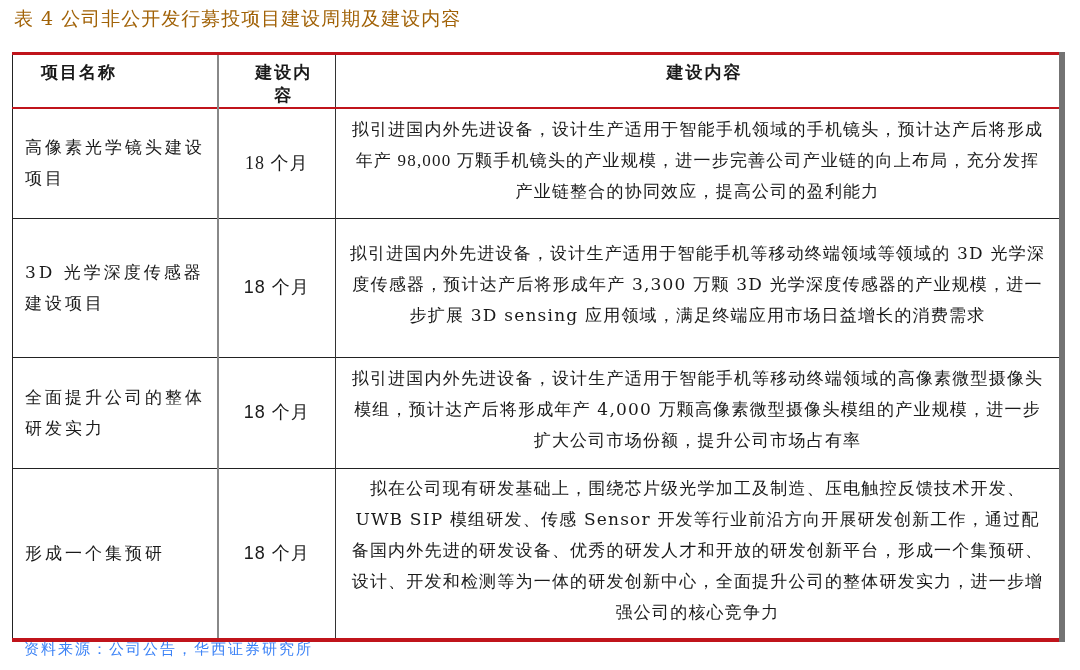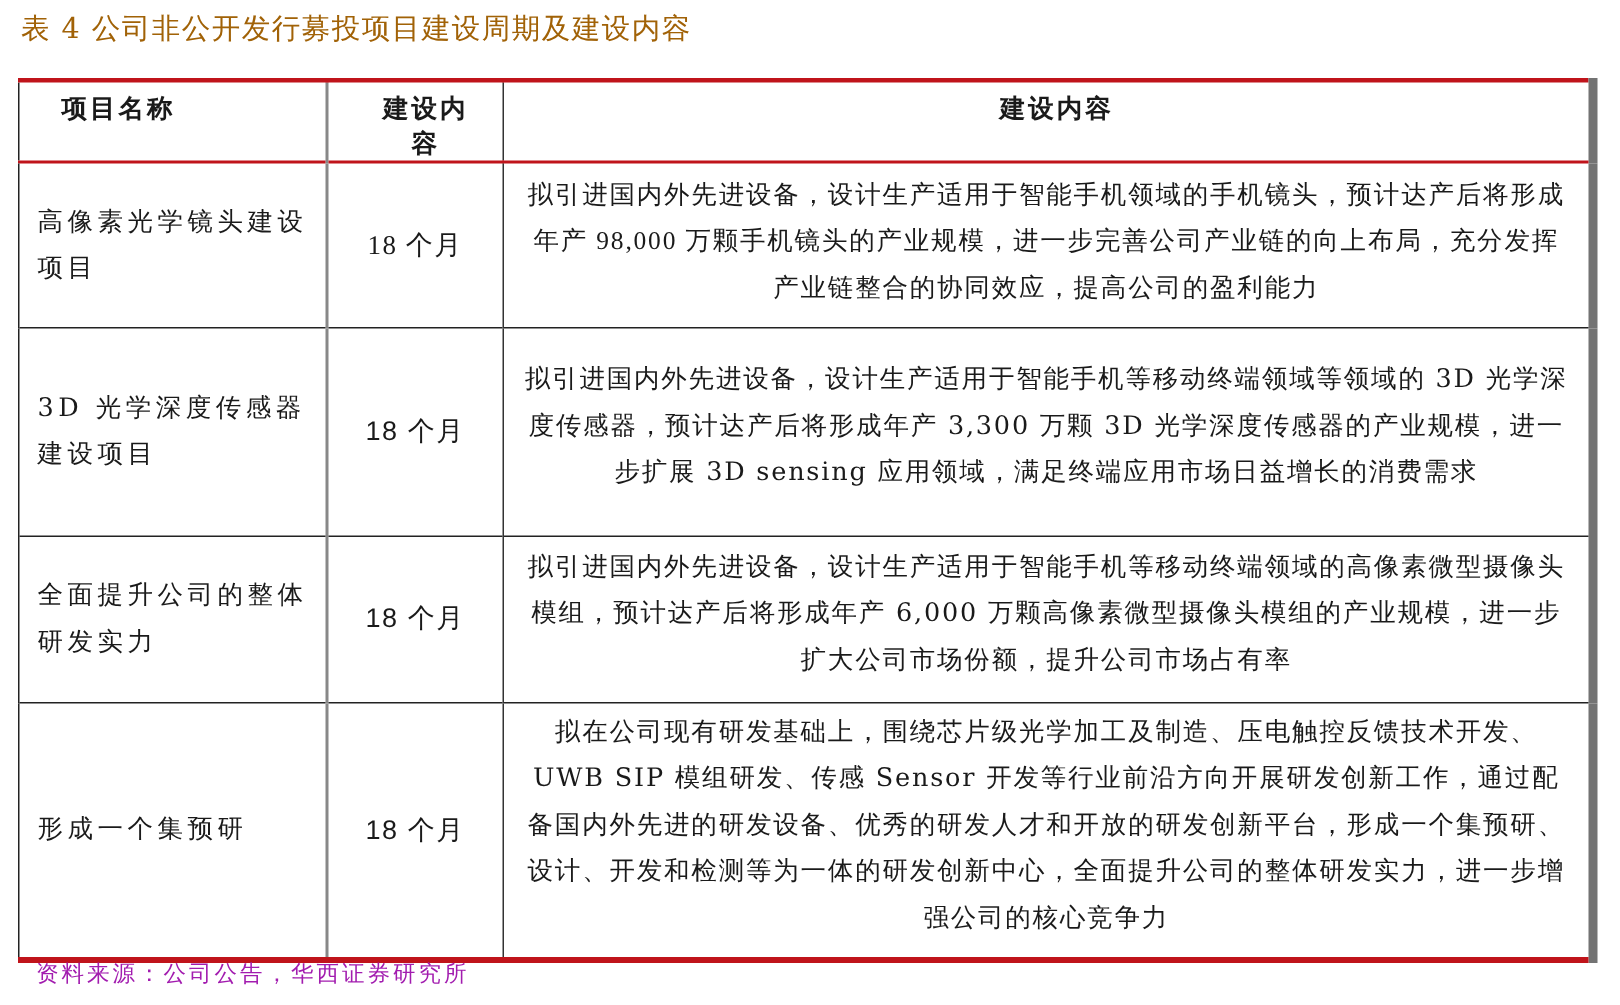--- a/index.html
+++ b/index.html
@@ -45,21 +45,21 @@
   td.c-period { text-align: center; letter-spacing: 1px;
     font-family: "Liberation Sans", "DejaVu Sans", sans-serif; font-size: 18px; }
   td.c-content { text-align: center; padding: 4px 12px 10px 12px; letter-spacing: 1.2px; }
   tbody { border-bottom: 4px solid #c0141b; }
   tr.r1 { height: 110px; }
   tr.r2 { height: 139px; }
   tr.r3 { height: 111px; }
   tr.r4 { height: 170px; }
   .source {
     position: absolute; left: 24px; top: 640px;
-    font-size: 15px; color: #a21caf; letter-spacing: 2px;
+    font-size: 15px; color: #3b82f6; letter-spacing: 2px;
     font-family: "DejaVu Serif", "Liberation Serif", serif;
     text-align: center;
   }
 </style>
 </head>
 <body>
 
 <div class="title">表 4 公司非公开发行募投项目建设周期及建设内容</div>
 
 <div class="table-wrap">
@@ -83,21 +83,21 @@
         <td class="c-content">拟引进国内外先进设备，设计生产适用于智能手机领域的手机镜头，预计达产后将形成年产 98,000 万颗手机镜头的产业规模，进一步完善公司产业链的向上布局，充分发挥产业链整合的协同效应，提高公司的盈利能力</td>
       </tr>
       <tr class="r2">
         <td class="c-name">3D 光学深度传感器建设项目</td>
         <td class="c-period">18 个月</td>
         <td class="c-content">拟引进国内外先进设备，设计生产适用于智能手机等移动终端领域等领域的 3D 光学深度传感器，预计达产后将形成年产 3,300 万颗 3D 光学深度传感器的产业规模，进一步扩展 3D sensing 应用领域，满足终端应用市场日益增长的消费需求</td>
       </tr>
       <tr class="r3">
         <td class="c-name">全面提升公司的整体研发实力</td>
         <td class="c-period">18 个月</td>
-        <td class="c-content">拟引进国内外先进设备，设计生产适用于智能手机等移动终端领域的高像素微型摄像头模组，预计达产后将形成年产 6,000 万颗高像素微型摄像头模组的产业规模，进一步扩大公司市场份额，提升公司市场占有率</td>
+        <td class="c-content">拟引进国内外先进设备，设计生产适用于智能手机等移动终端领域的高像素微型摄像头模组，预计达产后将形成年产 4,000 万颗高像素微型摄像头模组的产业规模，进一步扩大公司市场份额，提升公司市场占有率</td>
       </tr>
       <tr class="r4">
         <td class="c-name">形成一个集预研</td>
         <td class="c-period">18 个月</td>
         <td class="c-content">拟在公司现有研发基础上，围绕芯片级光学加工及制造、压电触控反馈技术开发、UWB SIP 模组研发、传感 Sensor 开发等行业前沿方向开展研发创新工作，通过配备国内外先进的研发设备、优秀的研发人才和开放的研发创新平台，形成一个集预研、设计、开发和检测等为一体的研发创新中心，全面提升公司的整体研发实力，进一步增强公司的核心竞争力</td>
       </tr>
     </tbody>
   </table>
 </div>
 

